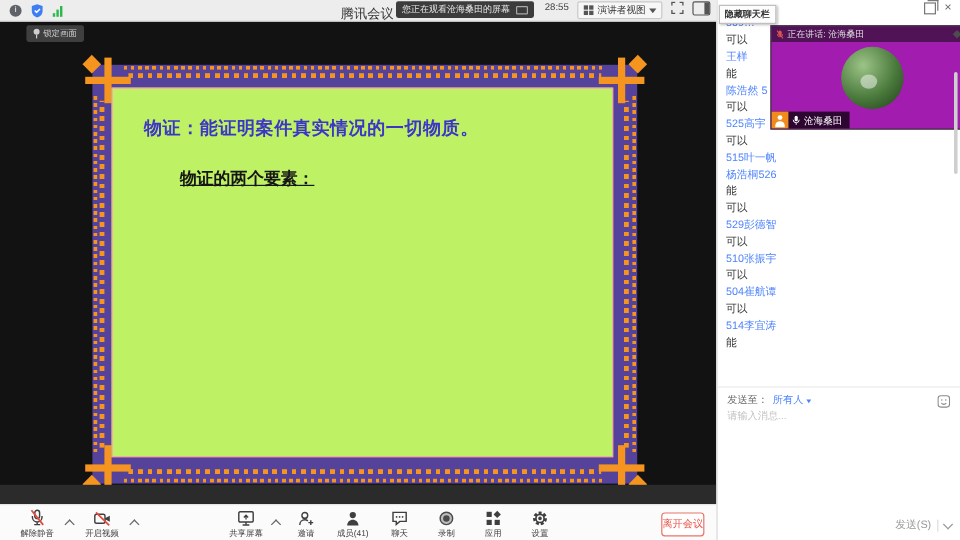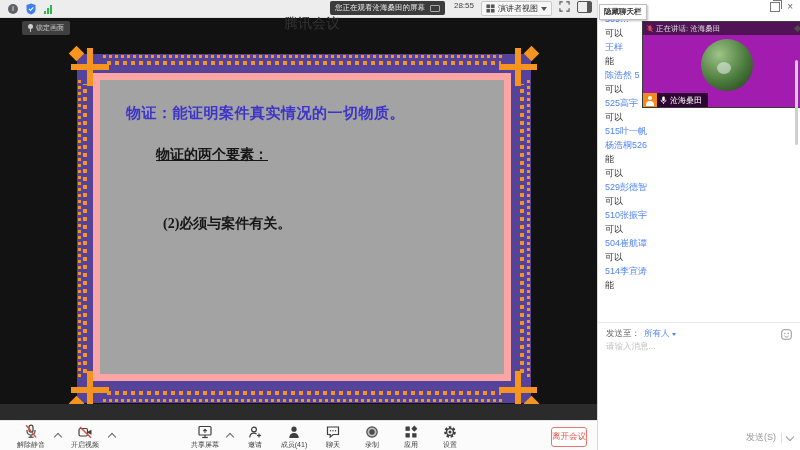--- a/index.html
+++ b/index.html
@@ -6,21 +6,21 @@
   body{width:800px;height:450px;overflow:hidden;font-family:"Liberation Sans",sans-serif;background:#fff;position:relative;-webkit-font-smoothing:antialiased;}
   .app{position:absolute;inset:0;}
 
   
   .titlebar{position:absolute;left:0;top:0;width:597px;height:17px;background:#ededed;border-bottom:1px solid #dcdcdc;z-index:20;}
   .tb-icons-left{position:absolute;left:8px;top:3px;display:flex;align-items:center;gap:7px;}
   .info-circle{width:10px;height:10px;border-radius:50%;background:#5f6368;color:#fff;font-size:7px;line-height:10px;text-align:center;}
   .sig{display:flex;align-items:flex-end;gap:1px;height:9px;}
   .sig i{display:block;width:2px;background:#2eb84c;}
   .sig i:nth-child(1){height:3px;}.sig i:nth-child(2){height:6px;}.sig i:nth-child(3){height:9px;}
-  .app-title{position:absolute;left:284px;top:15px;font-size:14px;color:#333;}
+  .app-title{position:absolute;left:284px;top:4px;font-size:11px;color:#333;}
   .watch-banner{position:absolute;left:330px;top:1px;height:14px;background:#3c3c3c;border-radius:2px;color:#e8e8e8;font-size:7.5px;display:flex;align-items:center;padding:0 5px;gap:5px;z-index:21;}
   .banner-mini{width:8px;height:5px;border:1px solid #a8a8a8;border-radius:1px;}
   .tb-right{position:absolute;right:5px;top:1px;display:flex;align-items:flex-start;gap:7px;height:15px;}
   .timer{font-size:8px;color:#444;}
   .view-btn{display:flex;align-items:center;gap:3px;border:1px solid #c9c9c9;border-radius:2px;background:#f7f7f7;padding:1px 4px;height:11px;}
   .view-btn .lbl{font-size:8px;color:#333;}
   .cdown{width:0;height:0;border-left:3px solid transparent;border-right:3px solid transparent;border-top:4px solid #555;}
   .panel-toggle{position:relative;width:13px;height:10px;border:1px solid #555;border-radius:2px;}
   .panel-toggle i{position:absolute;right:0;top:0;bottom:0;width:4px;background:#555;}
 
@@ -47,21 +47,21 @@
   .st.r1{top:30px;bottom:30px;right:7px;width:4px;}
   .st.r2{top:26px;bottom:26px;right:1px;width:3px;}
   .corner{position:absolute;width:30px;height:30px;}
   .corner::before{content:"";position:absolute;left:-4px;right:-4px;top:12px;height:6px;background:#f5941e;}
   .corner::after{content:"";position:absolute;top:-4px;bottom:-4px;left:12px;width:6px;background:#f5941e;}
   .corner .dia{position:absolute;width:11px;height:11px;background:#f5941e;transform:rotate(45deg);}
   .corner.tl{left:-2px;top:-2px;}.corner.tl .dia{left:-4px;top:-4px;}
   .corner.tr{right:-2px;top:-2px;}.corner.tr .dia{right:-4px;top:-4px;}
   .corner.bl{left:-2px;bottom:-2px;}.corner.bl .dia{left:-4px;bottom:-4px;}
   .corner.br{right:-2px;bottom:-2px;}.corner.br .dia{right:-4px;bottom:-4px;}
-  .slide-white{position:absolute;left:16px;top:19px;right:20px;bottom:22px;background:#a3a3a3;border:7px solid #fca5a5;}
+  .slide-white{position:absolute;left:16px;top:19px;right:20px;bottom:22px;background:#bef264;border:1px solid #fca5a5;}
   .slide-white>div{position:absolute;white-space:nowrap;font-family:"Liberation Serif",serif;}
   .sl-title{left:26px;top:24px;font-size:15px;font-weight:bold;color:#3c35c8;letter-spacing:0.5px;}
   .sl-h{left:56px;top:66px;font-size:14px;font-weight:bold;color:#161616;text-decoration:underline;}
   .sl-p1{left:63px;top:95px;font-size:14px;font-weight:bold;color:#161616;}
   .sl-p2{left:63px;top:135px;font-size:14px;font-weight:bold;color:#161616;}
 
   
   .toolbar{position:absolute;left:0;top:420px;width:597px;height:30px;background:#fbfbfb;border-top:1px solid #e6e6e6;box-sizing:border-box;}
   .tb-left{position:absolute;left:12px;top:3px;display:flex;align-items:center;gap:3px;}
   .tb-center{position:absolute;left:186px;top:3px;display:flex;align-items:flex-start;gap:1px;}
@@ -182,21 +182,20 @@
         </div>
       <div class="corner bl">
           <span class="dia"></span>
         </div>
       <div class="corner br">
           <span class="dia"></span>
         </div>
       <div class="slide-white">
         <div class="sl-title">物证：能证明案件真实情况的一切物质。</div>
         <div class="sl-h">物证的两个要素：</div>
-        <div class="sl-p2">(2)必须与案件有关。</div>
       </div>
     </div>
 
     <div class="stage-bottom"></div>
   </div>
 
   <div class="toolbar">
     <div class="tb-left">
       <div class="tb-item">
         <span class="ic">

